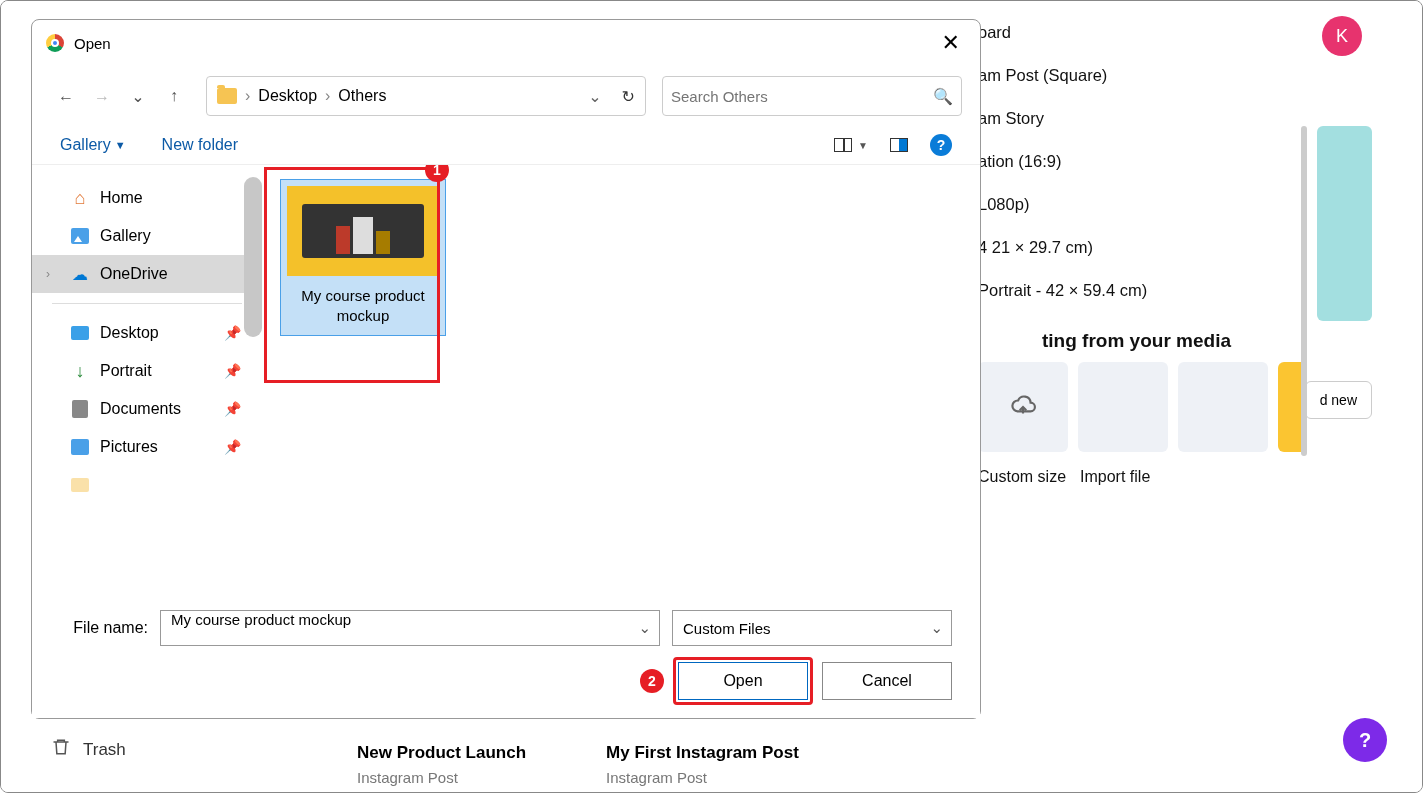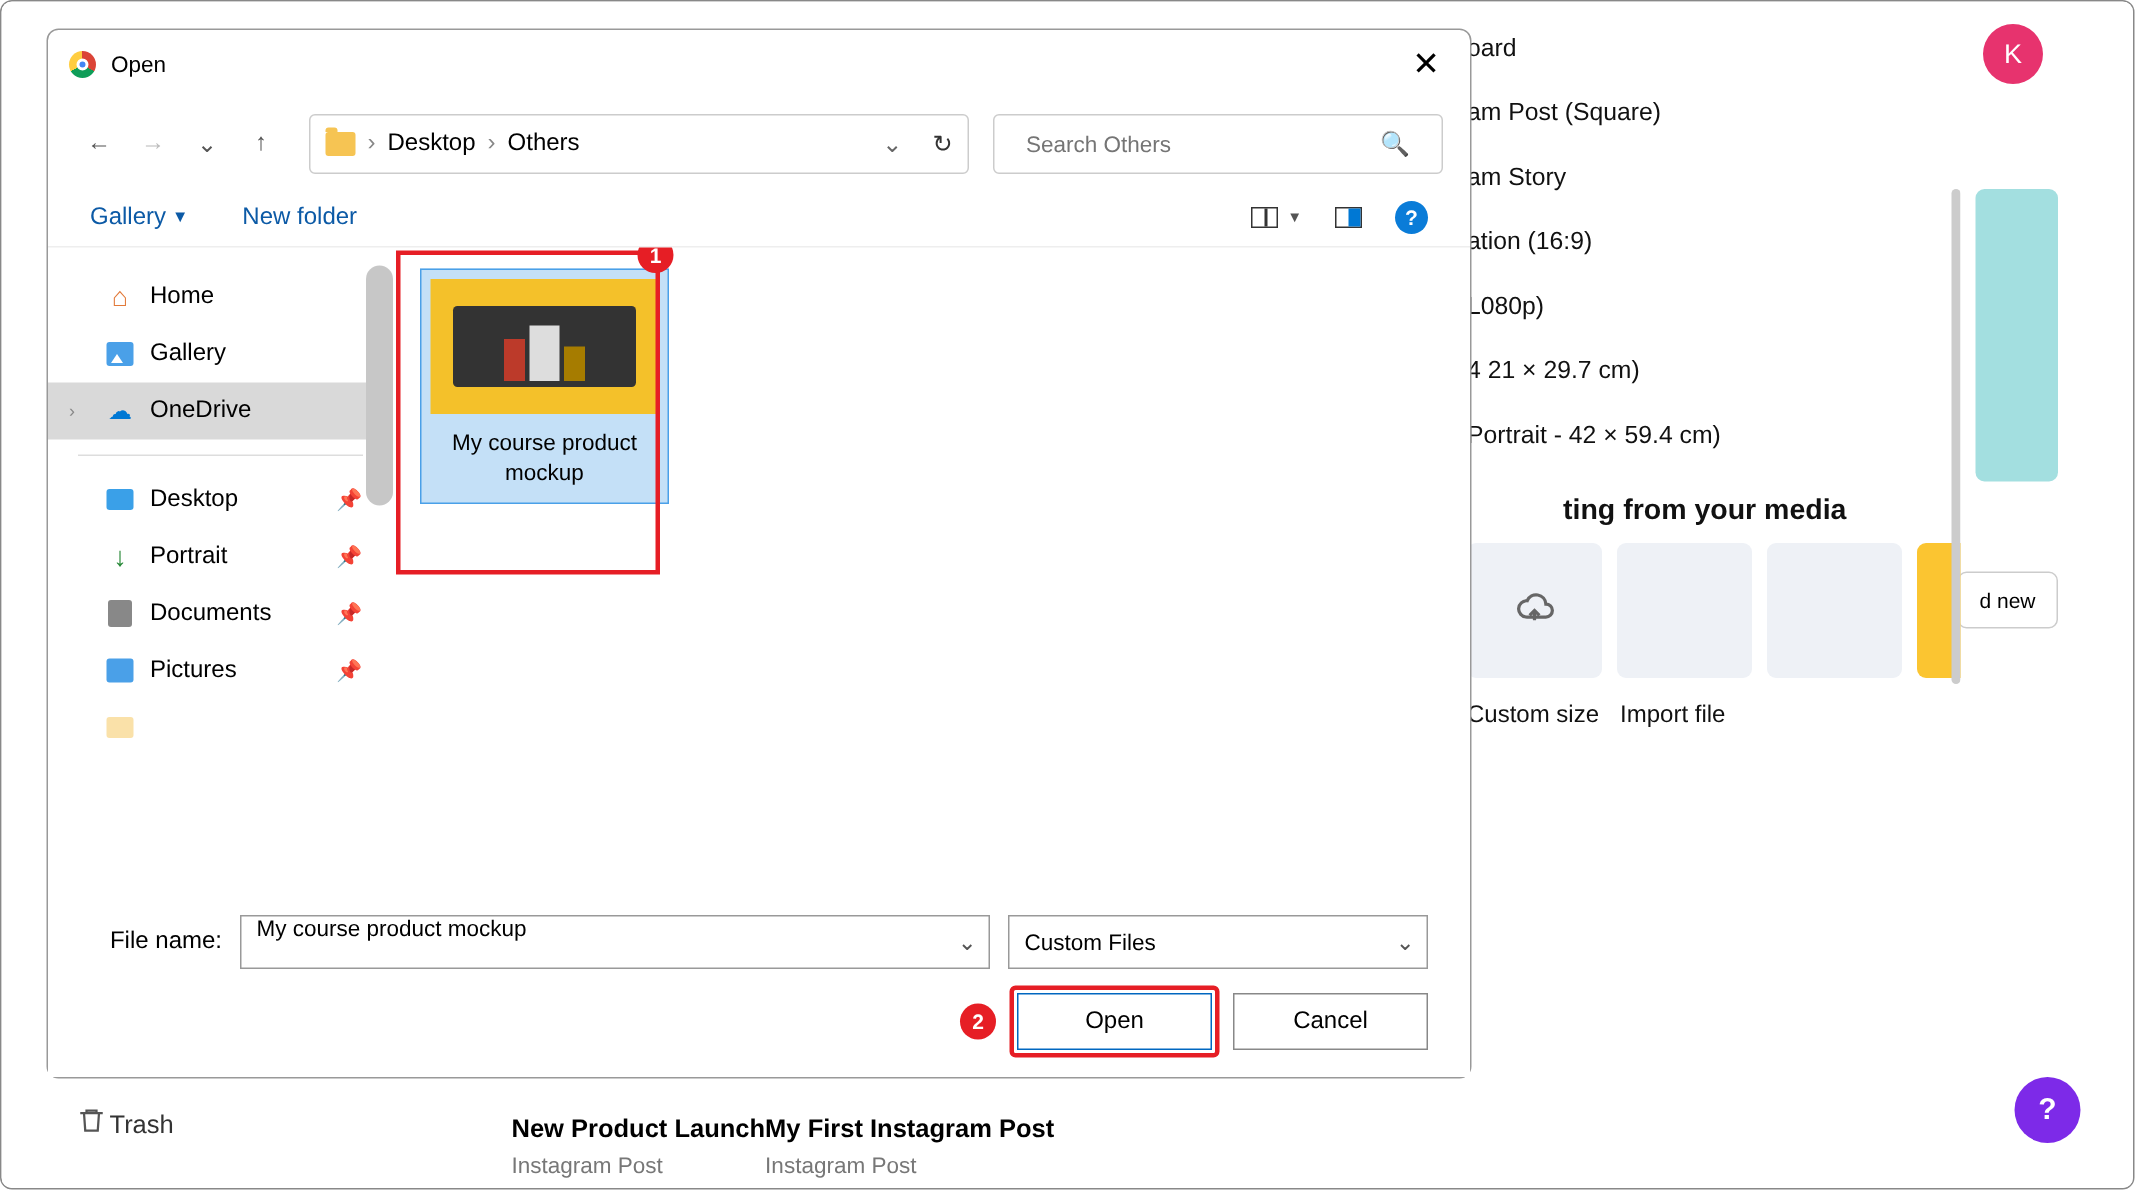--- a/index.html
+++ b/index.html
@@ -15,22 +15,22 @@
 .bg-sidepanel .section-title { font-weight: 700; font-size: 19px; margin-top: 18px; margin-bottom: 10px; text-align: center; }
 .bg-media-row { display: flex; gap: 10px; margin-top: 8px; }
 .bg-media-item { width: 90px; height: 90px; background: #eef1f6; border-radius: 6px; flex-shrink: 0; display:flex; align-items:center; justify-content:center; color:#999; font-size:22px; }
 .bg-media-item.yellow { background: #fbc531; }
 .bg-bottomlinks { display:flex; gap: 14px; margin-top: 16px; font-size:16px; }
 .bg-scroll { position:absolute; right:0; top:115px; width:6px; height:330px; background:#ccc; border-radius:3px; }
 
 .bg-upload-thumb { position: absolute; right: 50px; top: 125px; width: 55px; height: 195px; background: #a3dfe0; border-radius: 6px; }
 .bg-upload-btn { position: absolute; right: 50px; top: 340px; padding: 10px 14px; border: 1px solid #ccc; border-radius: 6px; font-size: 14px; background: #fff; margin-top: 40px; }
 
-.bg-trash { position: absolute; bottom: 30px; left: 50px; display: flex; align-items: center; gap: 2px; font-size: 17px; color: #333; }
-.bg-recent { position: absolute; bottom: 6px; left: 340px; display: flex; }
+.bg-trash { position: absolute; bottom: 30px; left: 50px; display: flex; align-items: center; gap: 12px; font-size: 17px; color: #333; }
+.bg-recent { position: absolute; bottom: 6px; left: 356px; display: flex; gap: 80px; }
 .bg-recent-item .title { font-weight: 700; font-size: 17px; }
 .bg-recent-item .sub { color: #777; font-size: 15px; margin-top: 6px; }
 
 .help-fab { position: absolute; right: 35px; bottom: 30px; width: 44px; height: 44px; border-radius: 50%; background: #7d2ae8; color: #fff; display: flex; align-items: center; justify-content: center; font-size: 20px; font-weight: 700; }
 
 
 .dialog { position: absolute; top: 18px; left: 30px; width: 950px; height: 700px; background: #fff; border: 1px solid #999; border-radius: 8px; display: flex; flex-direction: column; }
 .dlg-title { display: flex; align-items: center; padding: 10px 14px; gap: 10px; }
 .chrome-ico { width: 18px; height: 18px; border-radius: 50%; background: conic-gradient(#db4437 0 120deg, #0f9d58 120deg 240deg, #ffcd40 240deg 360deg); position: relative; }
 .chrome-ico::after { content:''; position:absolute; inset:5px; background:#4285f4; border-radius:50%; border:2px solid #fff; }
@@ -40,21 +40,21 @@
 .dlg-nav { display: flex; align-items: center; padding: 10px 18px; gap: 4px; }
 .nav-btn { width: 32px; height: 32px; display:flex; align-items:center; justify-content:center; color:#555; cursor:pointer; font-size:16px; }
 .nav-btn.disabled { color:#bbb; }
 .breadcrumb { display:flex; align-items:center; border:1px solid #ccc; border-radius:4px; height:40px; padding:0 10px; flex:1; gap:8px; margin: 0 12px; position: relative; }
 .bc-folder { width:20px; height:16px; background:#f6c453; border-radius:2px; position: relative; }
 .bc-folder::before { content:''; position:absolute; top:-3px; left:0; width:8px; height:3px; background:#f6c453; border-radius:2px 2px 0 0; }
 .bc-sep { color:#888; }
 .bc-item { font-size:16px; cursor:pointer; }
 .bc-dropdown { margin-left:auto; color:#666; cursor:pointer; }
 .bc-refresh { margin-left:12px; color:#333; cursor:pointer; }
-.search-box { width:300px; border:1px solid #ccc; border-radius:4px; height:40px; display:flex; align-items:center; padding:0 21px; }
+.search-box { width:300px; border:1px solid #ccc; border-radius:4px; height:40px; display:flex; align-items:center; padding:0 8px; }
 .search-box input { border:none; outline:none; flex:1; font-size:15px; }
 .search-ico { color:#555; }
 
 .dlg-toolbar { display:flex; align-items:center; padding: 8px 28px; gap: 36px; }
 .tb-link { color:#0c5aa6; font-size:16px; cursor:pointer; display:flex; align-items:center; gap:4px; }
 .tb-right { margin-left:auto; display:flex; align-items:center; gap:22px; }
 .view-ico { width:18px; height:14px; border:1.5px solid #333; display:inline-block; position:relative; }
 .view-ico.split::after { content:''; position:absolute; left:50%; top:0; bottom:0; width:1.5px; background:#333; }
 .view-ico.half::after { content:''; position:absolute; right:0; top:0; bottom:0; width:50%; background:#0078d4; }
 .help-ico { width:22px; height:22px; border-radius:50%; background:#0a7cd8; color:#fff; display:flex; align-items:center; justify-content:center; font-size:14px; font-weight:700; }

